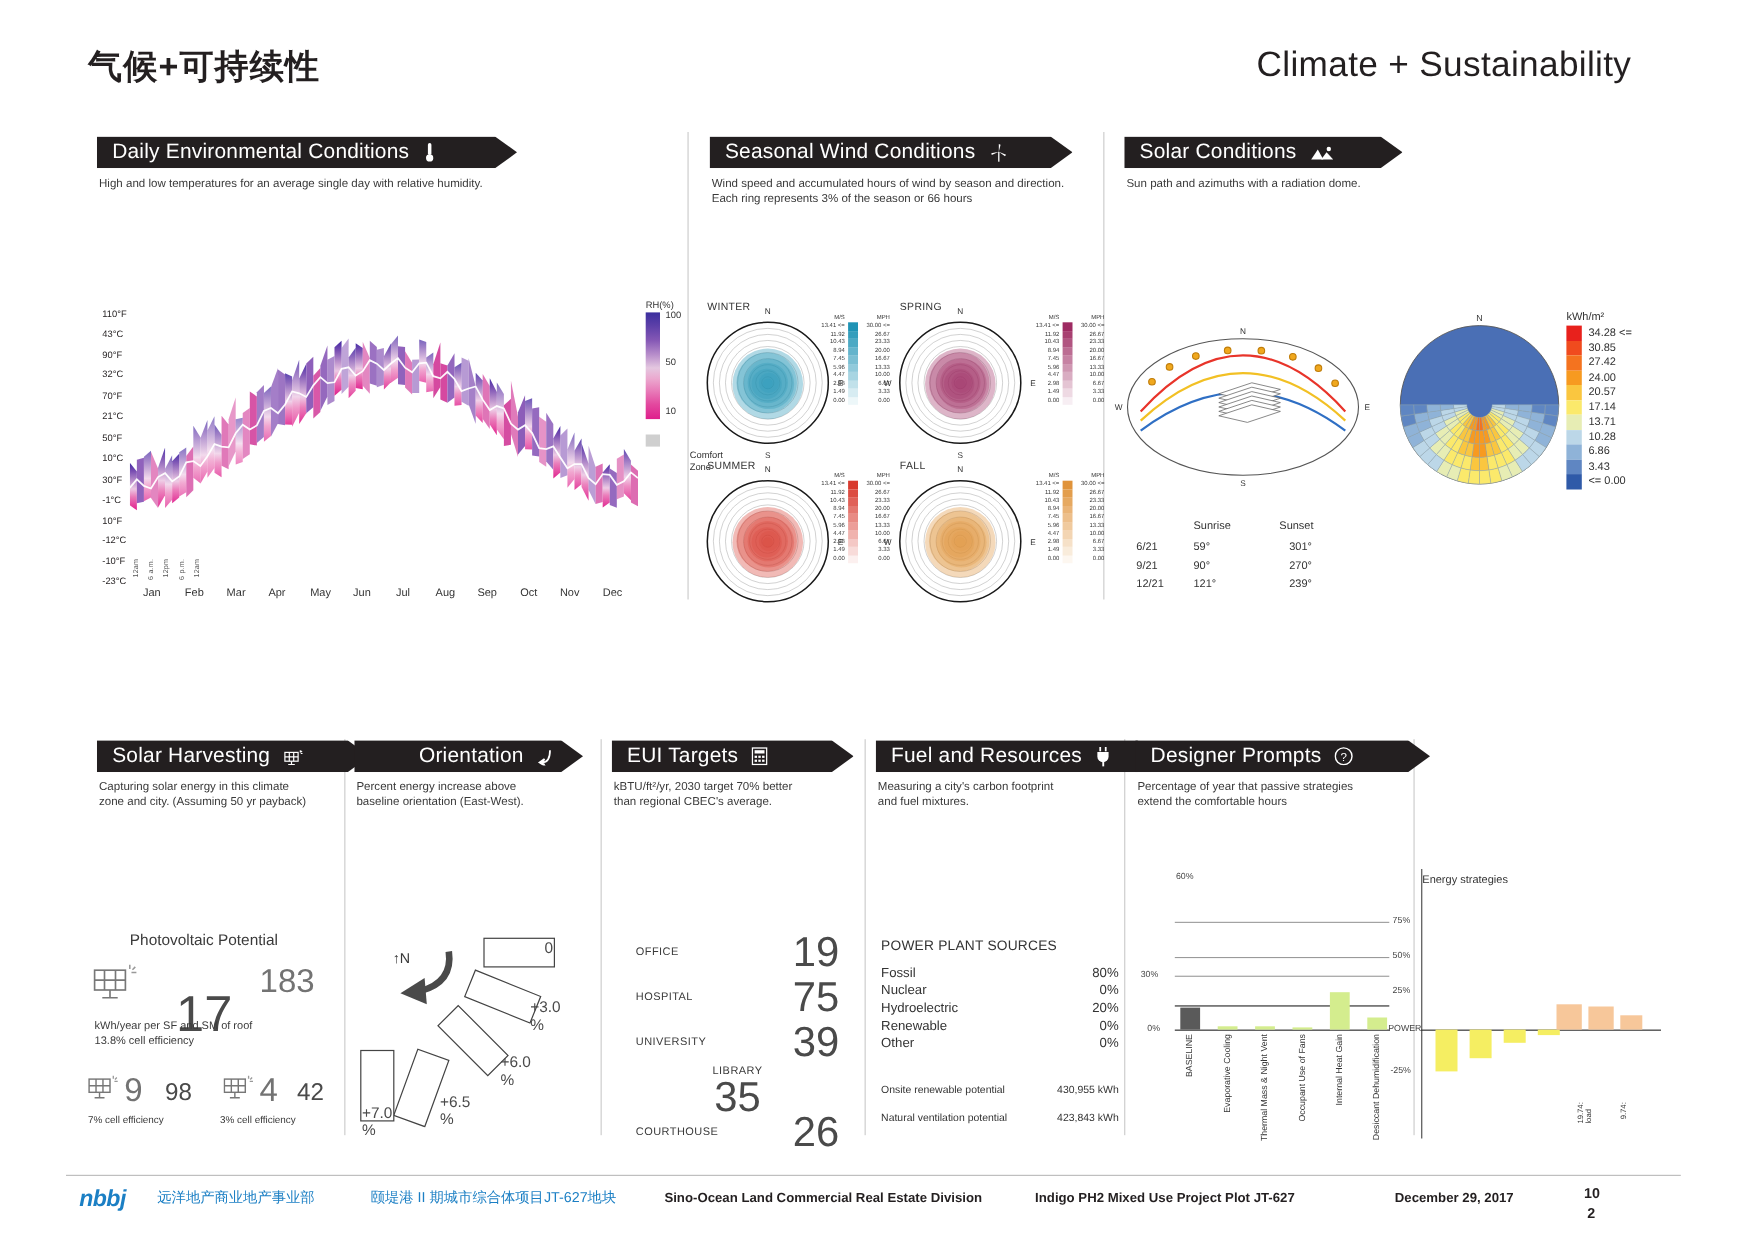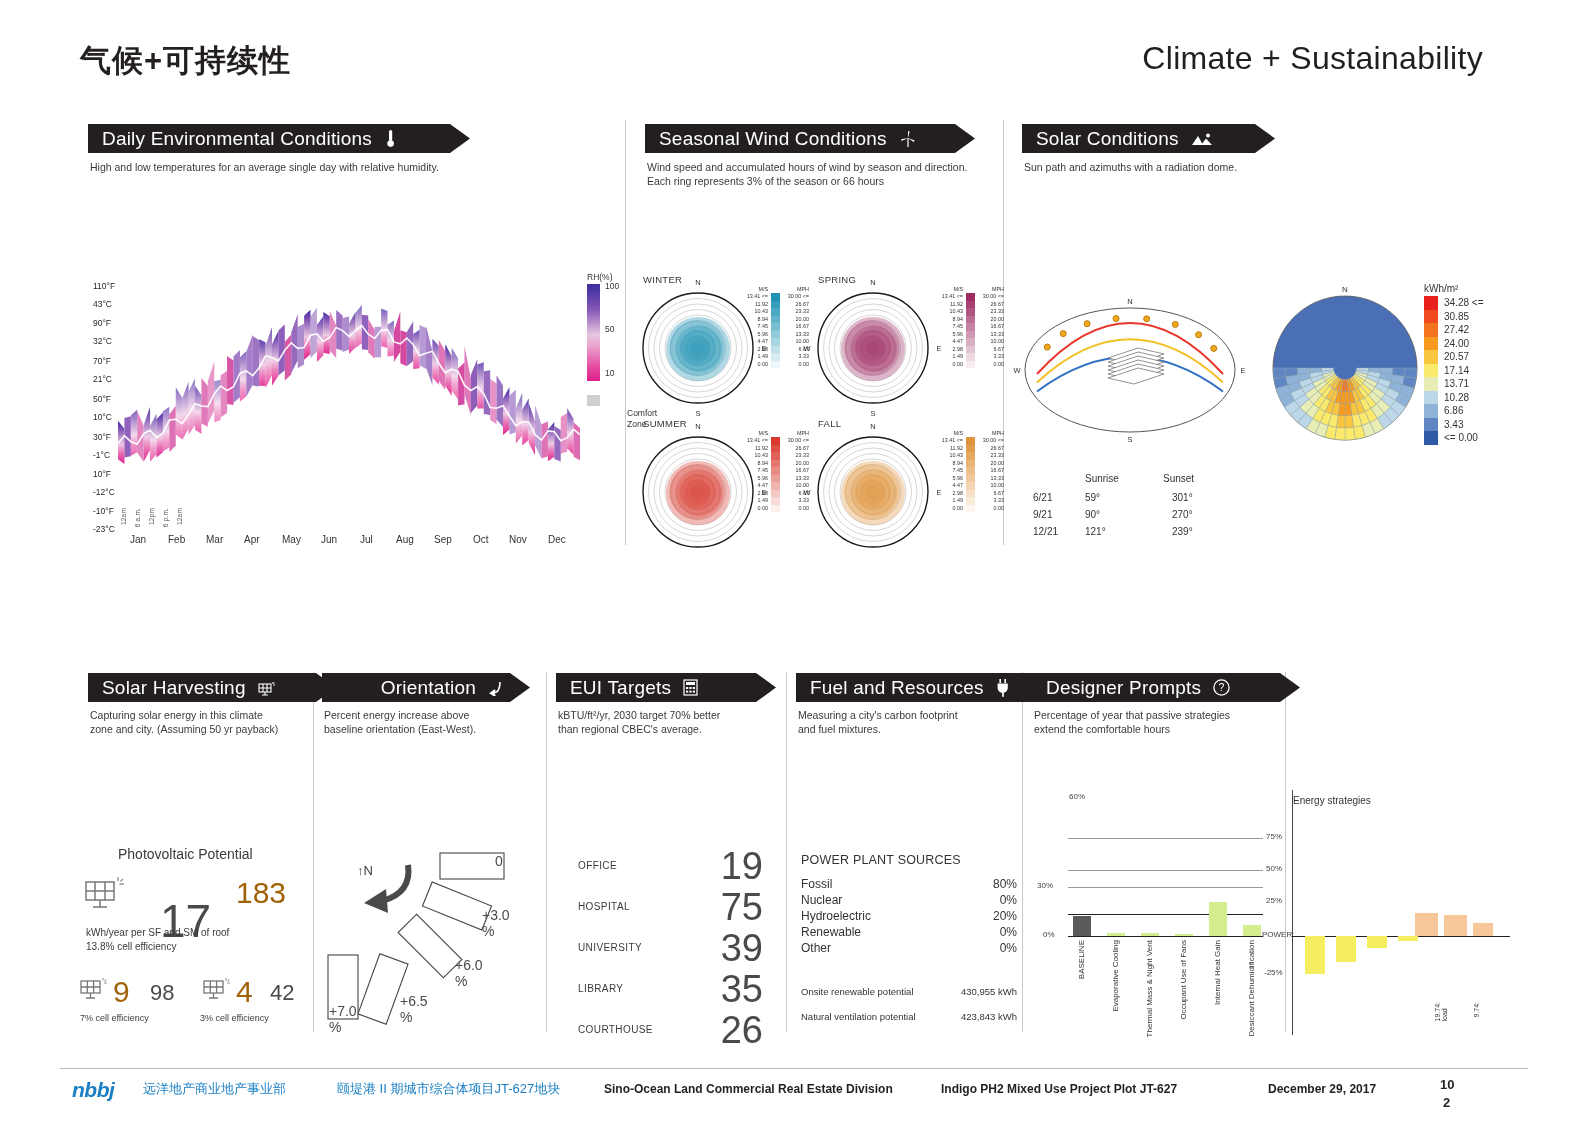--- a/index.html
+++ b/index.html
@@ -38,21 +38,21 @@
   
   .sunrow{position:absolute;font-size:10px;color:#333;}
   #rad-legend{position:absolute;}
   #rad-legend .rtitle{font-size:10px;color:#333;margin-bottom:2px;}
   .radrow{display:flex;align-items:center;height:13.5px;}
   .radsw{width:14px;height:13.5px;}
   .radtxt{font-size:10px;color:#333;margin-left:6px;}
 
   
   .bigfig{font-size:46px;font-weight:300;color:#4a4a4a;line-height:1;margin-top:32px;}
-  .medfig{font-size:30px;font-weight:300;color:#a16207;line-height:1;}
+  .medfig{font-size:30px;font-weight:300;color:#737373;line-height:1;}
   .pvlabel{font-size:14px;color:#3a3a3a;}
   .smallnote{font-size:10px;color:#3a3a3a;line-height:14px;}
   .eui-row{display:flex;align-items:center;justify-content:space-between;}
   .eui-name{font-size:10px;color:#3a3a3a;letter-spacing:.4px;}
   .eui-val{font-size:38px;font-weight:300;color:#4a4a4a;line-height:1;}
   .pp-row{display:flex;justify-content:space-between;font-size:12px;color:#333;line-height:16px;}
   .res-row{display:flex;justify-content:space-between;font-size:9.5px;color:#333;line-height:15px;}
   .orow{position:absolute;font-size:14px;color:#4a4a4a;}
 
   
@@ -906,21 +906,21 @@
     <span class="eui-val">19</span>
   </div>
   <div class="eui-row" style="height:41px;">
     <span class="eui-name">HOSPITAL</span>
     <span class="eui-val">75</span>
   </div>
   <div class="eui-row" style="height:41px;">
     <span class="eui-name">UNIVERSITY</span>
     <span class="eui-val">39</span>
   </div>
-  <div class="eui-row" style="height:41px;">
+  <div class="eui-row" style="height:41px;flex-direction:column;">
     <span class="eui-name">LIBRARY</span>
     <span class="eui-val">35</span>
   </div>
   <div class="eui-row" style="height:41px;">
     <span class="eui-name">COURTHOUSE</span>
     <span class="eui-val">26</span>
   </div>
 </div>
 
 <div class="banner" style="left:796px;top:673px;width:218px;">

